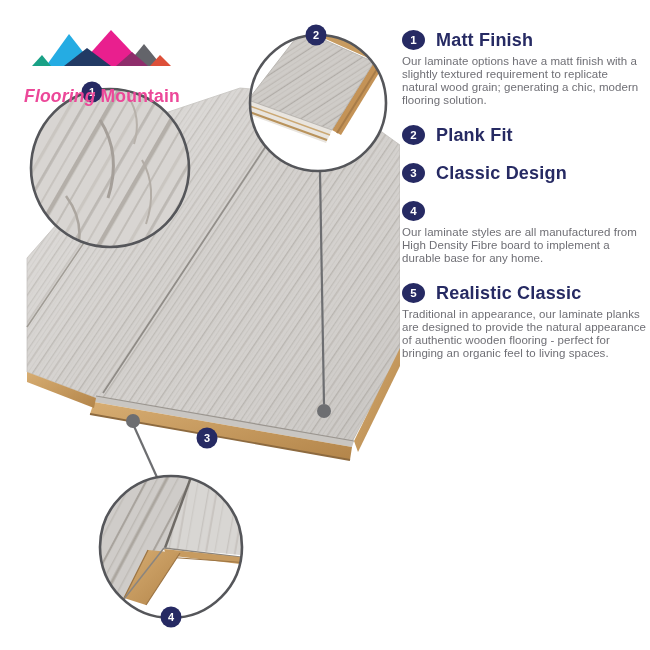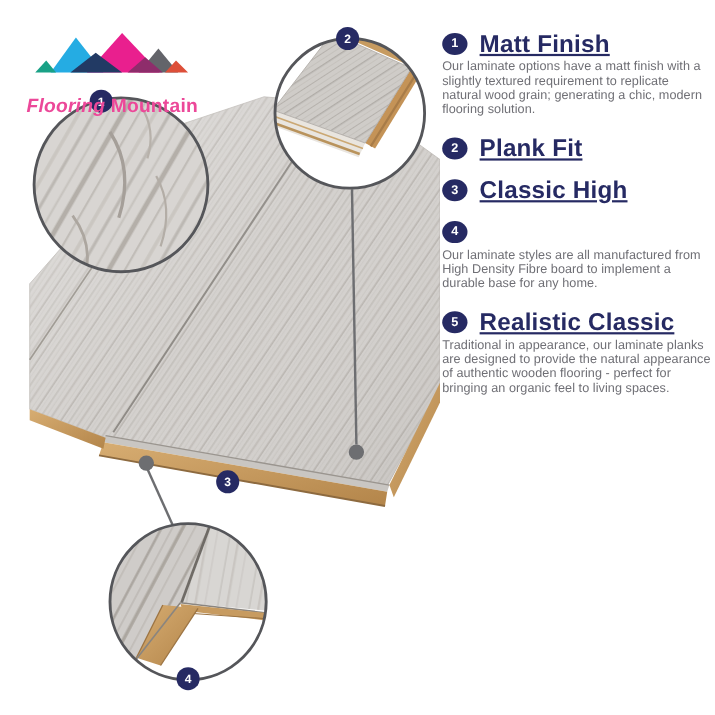--- a/index.html
+++ b/index.html
@@ -13,21 +13,21 @@
   .logo-text .bd{font-weight:700;}
   
   .photo{position:absolute;left:0;top:0;width:400px;height:650px;}
   
   .features{position:absolute;left:402px;top:30px;width:248px;}
   .feature{margin-bottom:18px;}
   .feature-head{display:flex;align-items:center;gap:11px;}
   .badge{flex:0 0 auto;width:23px;height:20px;border-radius:50%;background:#262a63;color:#fff;
          display:flex;align-items:center;justify-content:center;
          font-size:11.5px;font-weight:700;}
-  .feature-title{margin:0;font-size:22px;font-weight:700;color:#262a63;letter-spacing:.2px;line-height:20px;text-decoration:underline;}
+  .feature-title{margin:0;font-size:18px;font-weight:700;color:#262a63;letter-spacing:.2px;line-height:20px;}
   .feature-desc{margin:5px 0 0;width:244px;font-size:11.5px;line-height:1.13;letter-spacing:.05px;color:#6f6f75;}
   svg text.badge-num{font-family:"Liberation Sans",sans-serif;font-size:11px;font-weight:700;fill:#ffffff;}
 </style>
 </head>
 <body>
 
 <div class="page">
 
   <div class="photo">
     <svg width="400" height="650" viewBox="0 0 400 650">
@@ -200,21 +200,21 @@
     <div class="feature">
       <div class="feature-head">
         <span class="badge">2</span>
         <h3 class="feature-title">Plank Fit</h3>
       </div>
     </div>
 
     <div class="feature">
       <div class="feature-head">
         <span class="badge">3</span>
-        <h3 class="feature-title">Classic High</h3>
+        <h3 class="feature-title">Classic Design</h3>
       </div>
     </div>
 
     <div class="feature">
       <div class="feature-head">
         <span class="badge">4</span>
       </div>
       <p class="feature-desc">Our laminate styles are all manufactured from High Density Fibre board to implement a durable base for any home.</p>
     </div>
 

